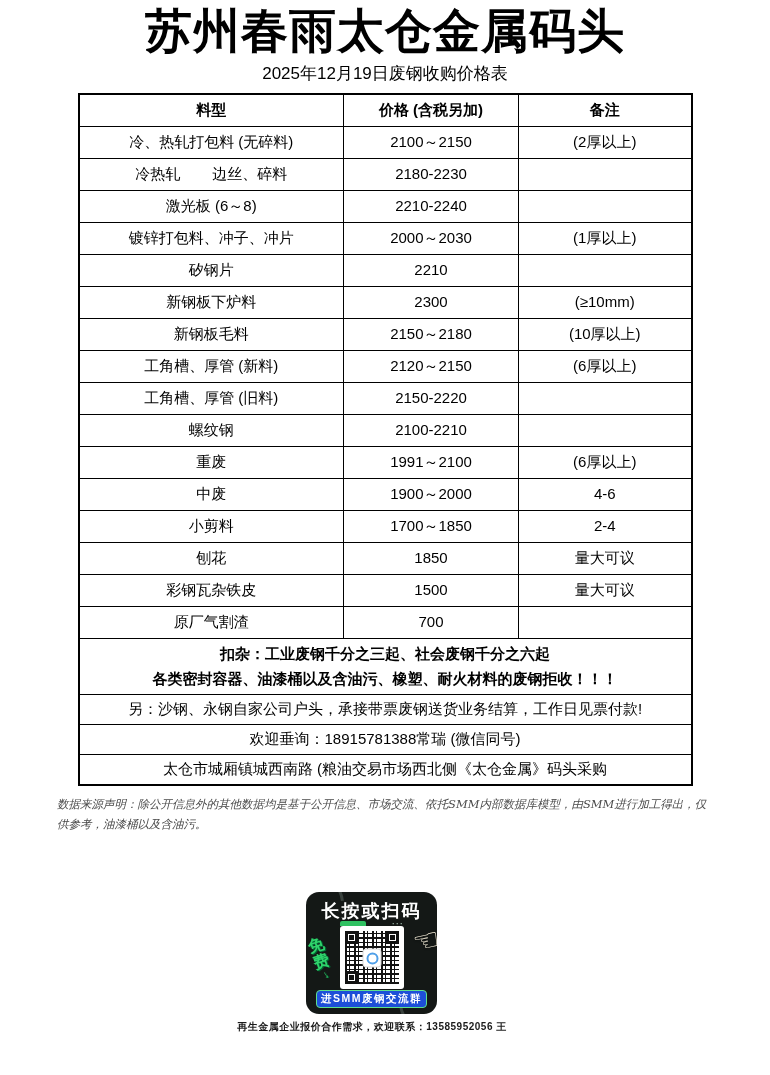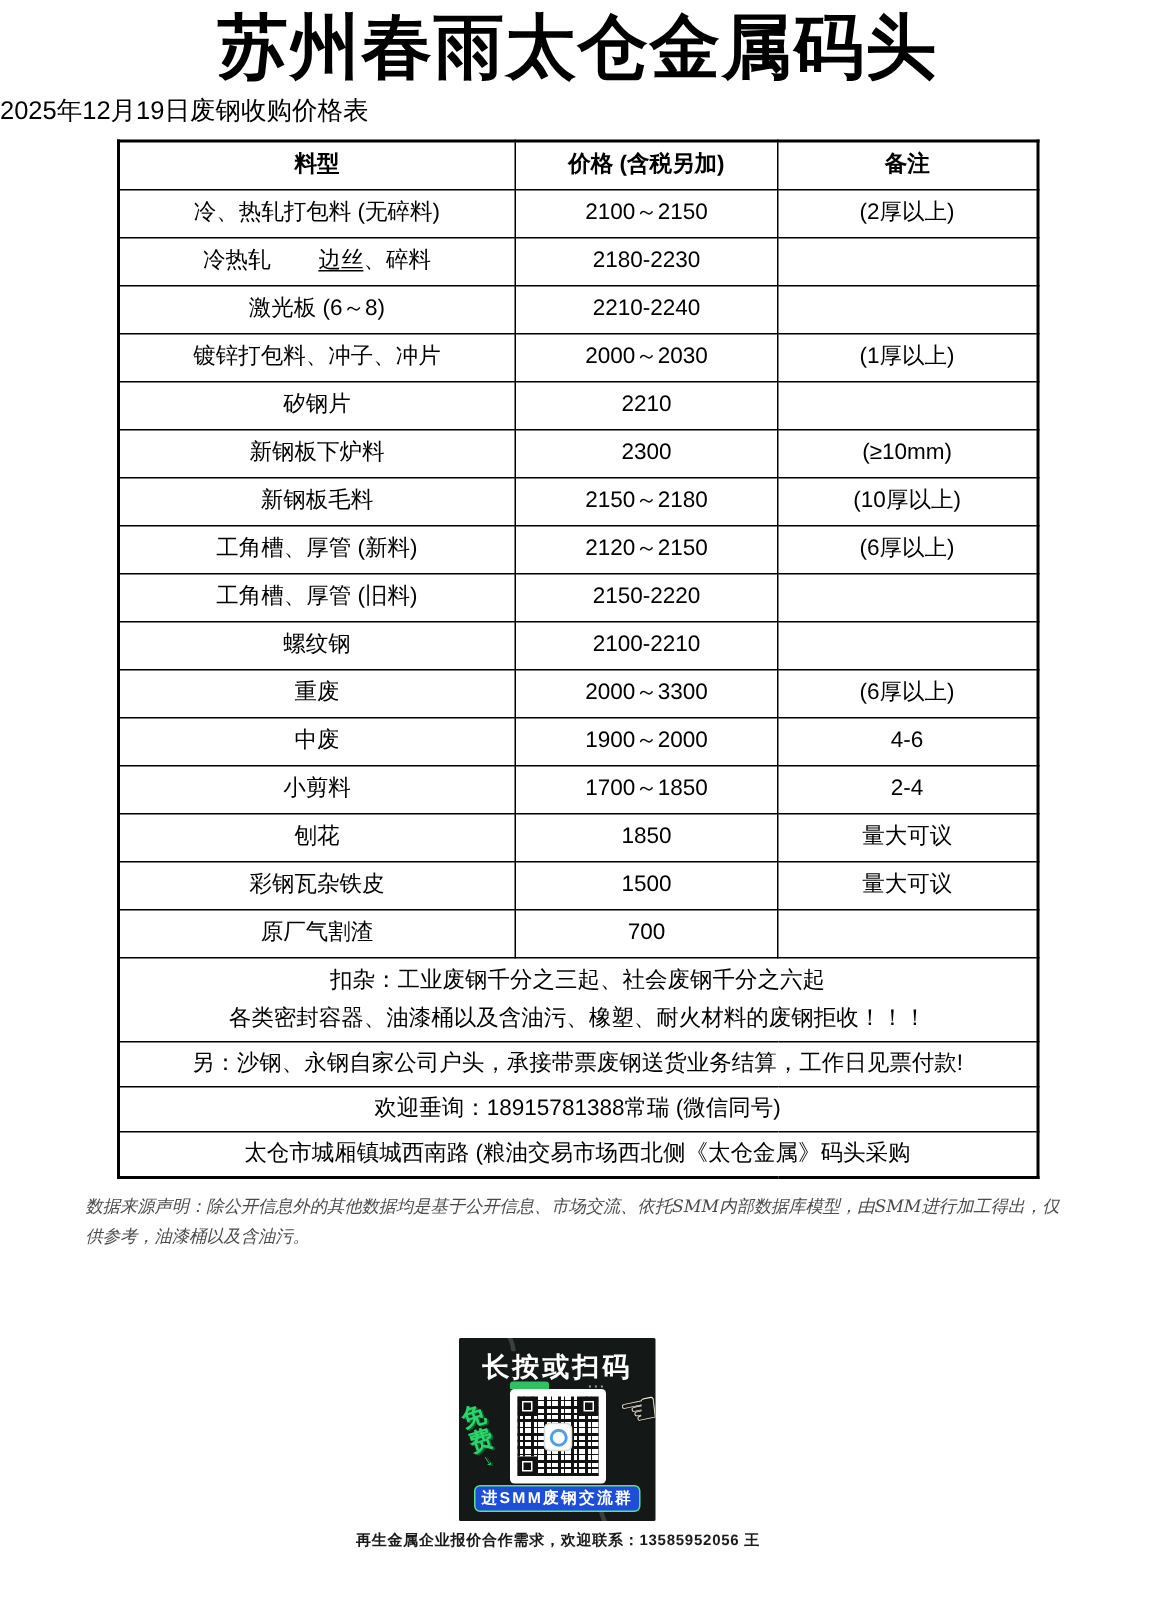--- a/index.html
+++ b/index.html
@@ -8,51 +8,51 @@
     font-family:"Liberation Sans","DejaVu Sans",sans-serif;
     -webkit-font-smoothing:antialiased;overflow:hidden;
   }
   .page{position:relative;width:770px;height:1075px;}
 
   .title{
     margin:6px 0 0;text-align:center;
     font-size:47px;font-weight:900;letter-spacing:1px;line-height:1.08;
   }
   .subtitle{
-    font-size:17px;margin-top:5px;color:#000;
+    text-align:center;font-size:17px;margin-top:5px;color:#000;
   }
 
   table.price-table{
     border-collapse:collapse;table-layout:fixed;
     width:613px;margin:8px auto 0;border:2px solid #000;
   }
   .price-table col.c1{width:265px;}
   .price-table col.c2{width:175px;}
   .price-table col.c3{width:173px;}
   .price-table th,.price-table td{
     border:1px solid #000;text-align:center;vertical-align:middle;
     font-size:15px;padding:0;height:31px;line-height:1.25;
     overflow:hidden;white-space:nowrap;
   }
   .price-table th{font-weight:bold;text-align:center;}
-  .u{text-decoration:underline;text-underline-offset:2px;margin-left:32px;}
+  .u{text-underline-offset:2px;margin-left:32px;}
   td.note{height:29px;font-size:15px;}
-  td.note-two-line{height:55px;white-space:normal;}
+  td.note-two-line{height:55px;white-space:normal;font-weight:bold;}
   td.note-two-line div{line-height:25px;}
 
   .disclaimer{
     margin:8px 57px 0 57px;
     font-family:"DejaVu Serif","Liberation Serif",serif;
     font-style:italic;font-size:11.5px;line-height:1.8;color:#4a4a4a;
   }
 
   
   .qr-card{
     position:absolute;left:306px;top:886px;width:131px;height:122px;
-    background:#141816;border-radius:1px;color:#fff;overflow:hidden;
+    background:#141816;border-radius:13px;color:#fff;overflow:hidden;
   }
   .qr-card::before{
     content:"";position:absolute;top:-16px;left:-16px;width:48px;height:48px;
     border:3px solid #39413d;border-radius:50%;
     border-right-color:transparent;border-bottom-color:transparent;
     transform:rotate(40deg);
   }
   .qr-card::after{
     content:"";position:absolute;bottom:-16px;right:-16px;width:48px;height:48px;
     border:3px solid #39413d;border-radius:50%;
@@ -188,21 +188,21 @@
         <td>2150-2220</td>
         <td></td>
       </tr>
       <tr>
         <td>螺纹钢</td>
         <td>2100-2210</td>
         <td></td>
       </tr>
       <tr>
         <td>重废</td>
-        <td>2000～3300</td>
+        <td>1991～2100</td>
         <td>(6厚以上)</td>
       </tr>
       <tr>
         <td>中废</td>
         <td>1900～2000</td>
         <td>4-6</td>
       </tr>
       <tr>
         <td>小剪料</td>
         <td>1700～1850</td>

